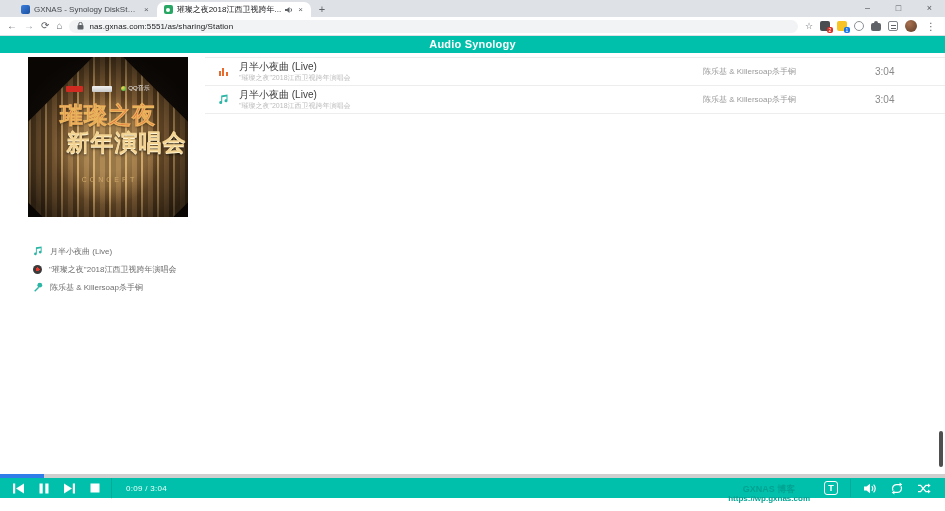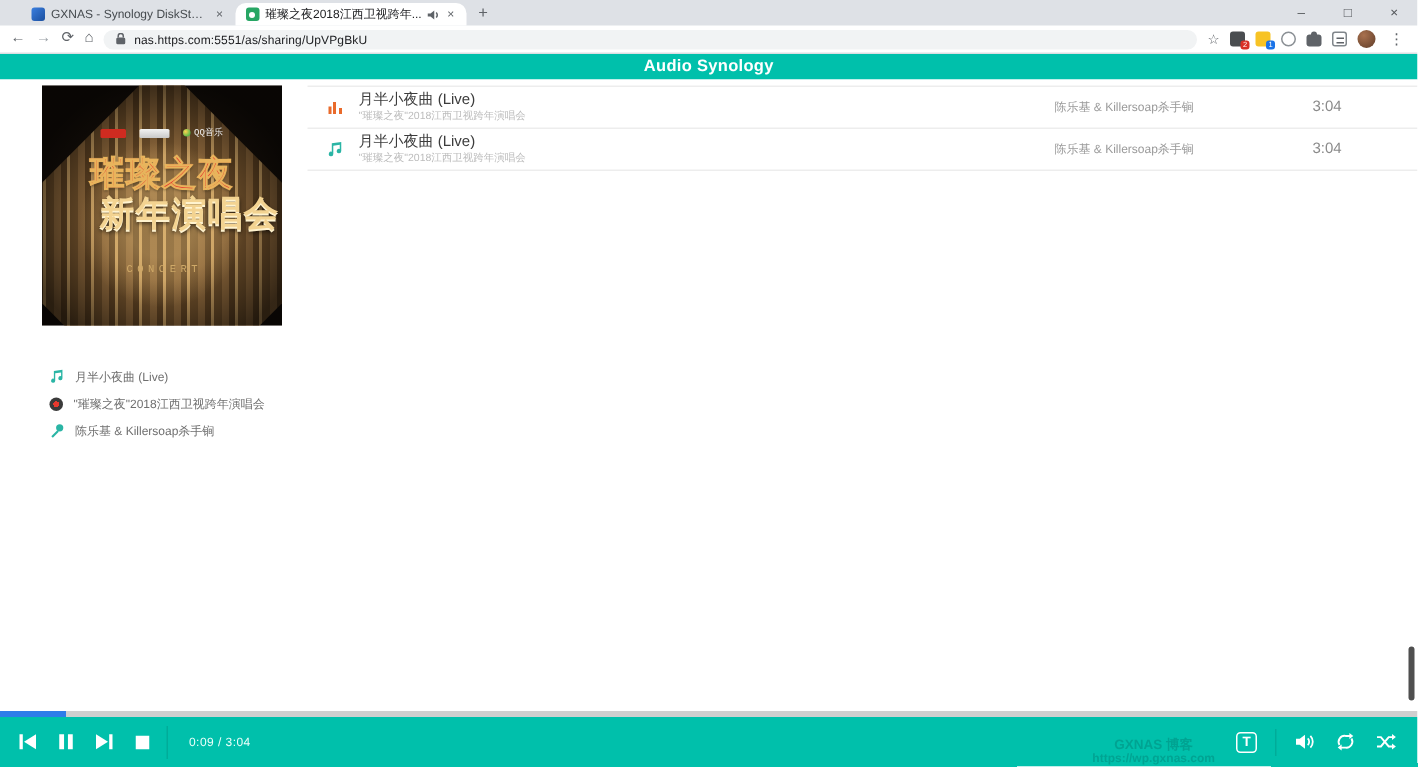--- a/index.html
+++ b/index.html
@@ -51,21 +51,21 @@
   
   .as-header { height:17px; background:var(--teal); color:#fff; font-weight:bold; font-size:11px; text-align:center; line-height:17px; letter-spacing:.2px; }
   .content { position:absolute; left:0; right:0; top:53px; bottom:37px; background:#fff; }
 
   
   .art { position:absolute; left:28px; top:4px; width:160px; height:160px; background:#17100a; overflow:hidden; }
   .art .pyr { position:absolute; left:-5px; top:20px; width:170px; height:170px; transform:rotate(45deg);
     background:repeating-linear-gradient(45deg,#8a653a 0 5px,#5d4122 5px 9px,#c59c60 9px 11px,#6d4e2a 11px 16px); }
   .art .shade { position:absolute; inset:0; background:radial-gradient(circle at 50% 58%, rgba(255,216,140,.30) 0 18%, transparent 45%),
     radial-gradient(circle at 50% 55%, transparent 35%, rgba(0,0,0,.62) 78%); }
-  .art .txt { position:absolute; left:0; right:0; text-align:center;font-family:Liberation Mono, monospace; }
+  .art .txt { position:absolute; left:0; right:0; text-align:center; }
   .logos { top:27px; display:flex; justify-content:center; align-items:center; gap:9px; }
   .logo-red { width:17px; height:6px; background:#cf2b20; border-radius:1px; }
   .logo-white { width:20px; height:6px; background:linear-gradient(#f2f2f2,#c9c9c9); border-radius:1px; }
   .logo-qq { display:flex; align-items:center; gap:2px; font-size:6px; color:#eee; }
   .logo-qq i { width:5px; height:5px; border-radius:50%; background:radial-gradient(circle at 35% 35%,#ffd34d,#16b24a); }
   .art-title { top:43px; font-size:23px; font-weight:bold; color:#e7372c; letter-spacing:1px;
     text-shadow:0 0 1px #ffd27a, 0 1px 2px rgba(0,0,0,.6); -webkit-text-stroke:.5px #e8b45c; }
   .art-sub { top:70px; font-size:23px; font-weight:bold; color:#f3d391; letter-spacing:1px;
     text-shadow:0 1px 0 #fff3cf, 0 2px 3px rgba(0,0,0,.75);padding-left:37px; }
   .art-stars { top:102px; font-size:15px; color:#ffffff; letter-spacing:7px; padding-left:7px; text-shadow:0 1px 2px rgba(0,0,0,.8); }
@@ -90,21 +90,21 @@
   .nprow .txt8 { font-size:8px; color:#6f6f6f; }
   .disc { width:9px; height:9px; border-radius:50%; background:radial-gradient(circle,#e8392e 0 2px,#3a3a3a 2px 4.5px); }
 
   
   .thumb { position:absolute; right:2px; top:378px; width:4px; height:36px; background:#4f4f4f; border-radius:2px; }
 
   
   .player { position:absolute; left:0; right:0; bottom:0; height:37px; }
   .ptrack { height:4px; background:#cfcfcf; position:relative; }
   .pfill { position:absolute; left:0; top:0; bottom:0; background:var(--progress); }
-  .pbar { height:33px; background:var(--teal); display:flex; align-items:center; color:#fff; }
+  .pbar { height:20px; background:var(--teal); display:flex; align-items:center; color:#fff; }
   .ctrls { display:flex; align-items:center; gap:13px; padding:0 10px 0 12px; height:22px; border-right:1px solid rgba(0,0,0,.10); }
   .pbtn { display:flex; }
   .pbtn svg { fill:#fff; }
   .ptime { font-size:8px; color:#ecfffb; margin-left:14px; letter-spacing:.3px; }
   .spacer { flex:1; }
   .wmark { text-align:center; margin-right:14px; color:var(--teal-dark); line-height:10px;margin-top:12px; }
   .wmark .l1 { font-size:9px; font-weight:bold; }
   .wmark .l2 { font-size:8px; font-weight:bold; }
   .lyricbtn { width:14px; height:14px; border:1.5px solid #fff; border-radius:3px; display:flex; align-items:center; justify-content:center;
     font-size:9px; font-weight:bold; color:#fff; line-height:1; }
@@ -147,21 +147,21 @@
   <span class="navic fwd">→</span>
   <span class="navic">⟳</span>
   <span class="navic">⌂</span>
   <div class="omnibox">
     <span class="lockicon">
       <svg width="7" height="8" viewBox="0 0 7 8">
           <rect x="0.5" y="3" width="6" height="4.5" rx="1" fill="#5f6368"></rect>
           <path d="M1.8 3V2a1.7 1.7 0 0 1 3.4 0v1" stroke="#5f6368" stroke-width="1" fill="none"></path>
         </svg>
     </span>
-    <span class="url">nas.https.com:5551/as/sharing/UpVPgBkU</span>
+    <span class="url">nas.gxnas.com:5551/as/sharing/Station</span>
   </div>
   <span class="star">☆</span>
   <div class="exts">
     <span class="ext e1">
         <span class="sq"></span>
         <span class="badge red">2</span>
       </span>
     <span class="ext e2">
         <span class="sq"></span>
         <span class="badge blue">1</span>

